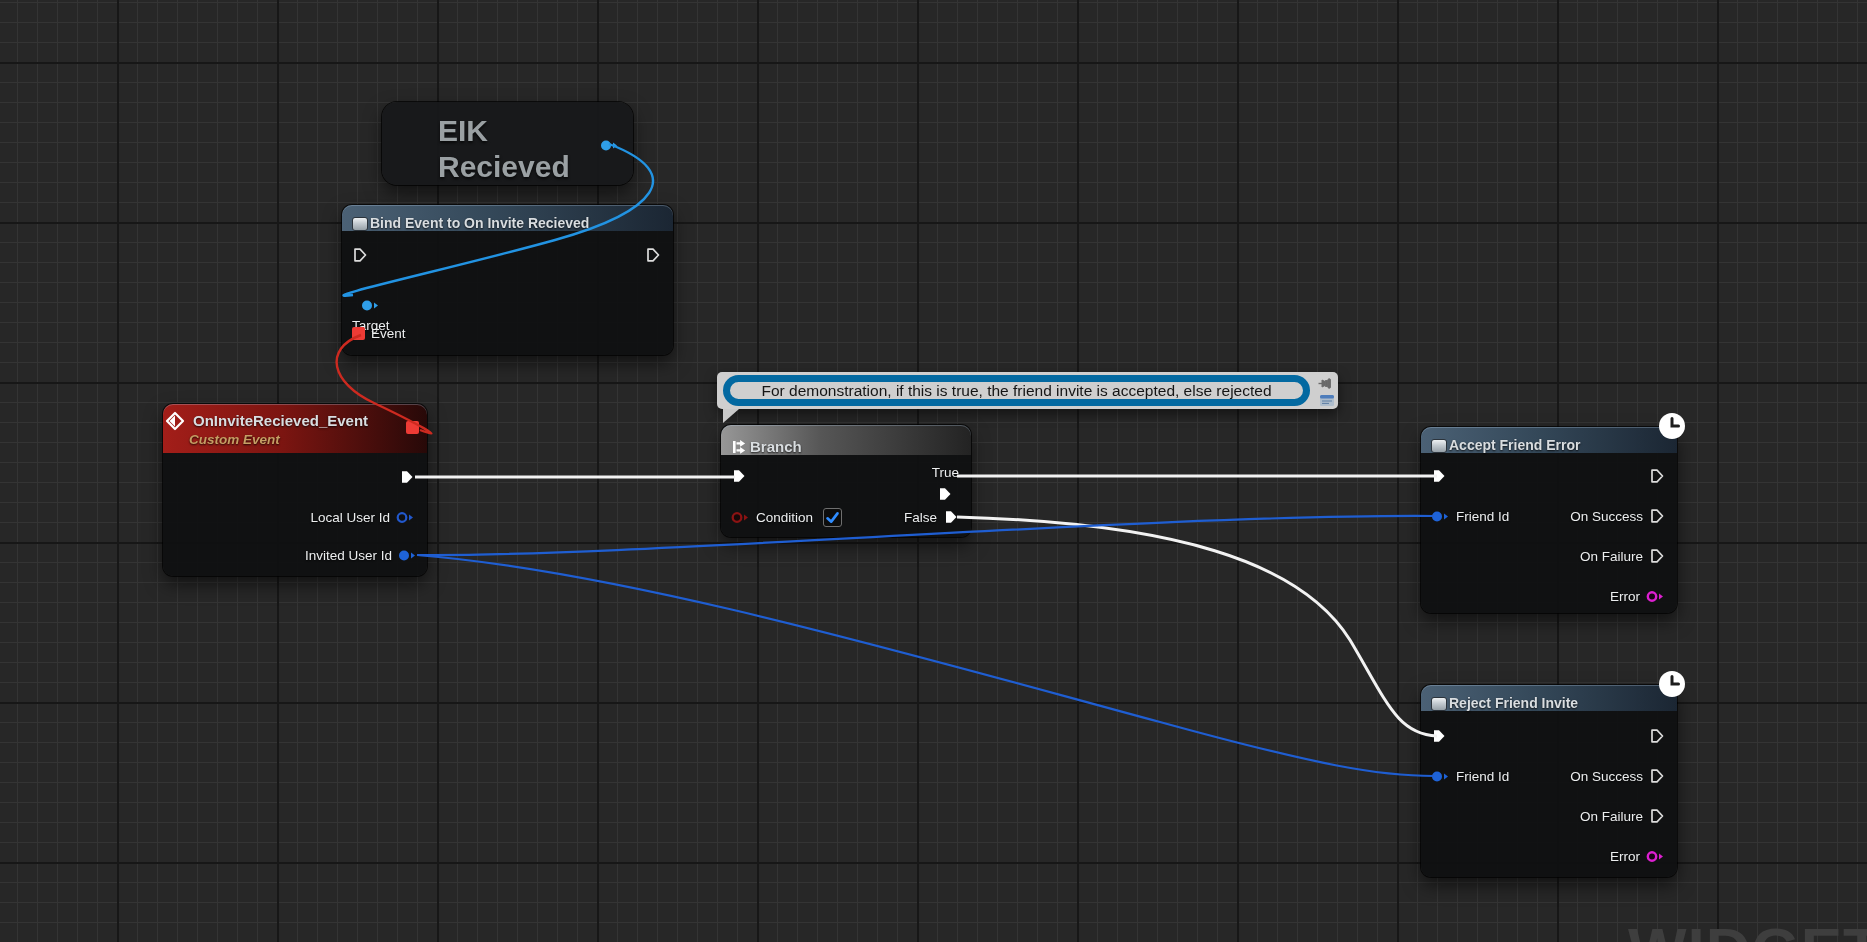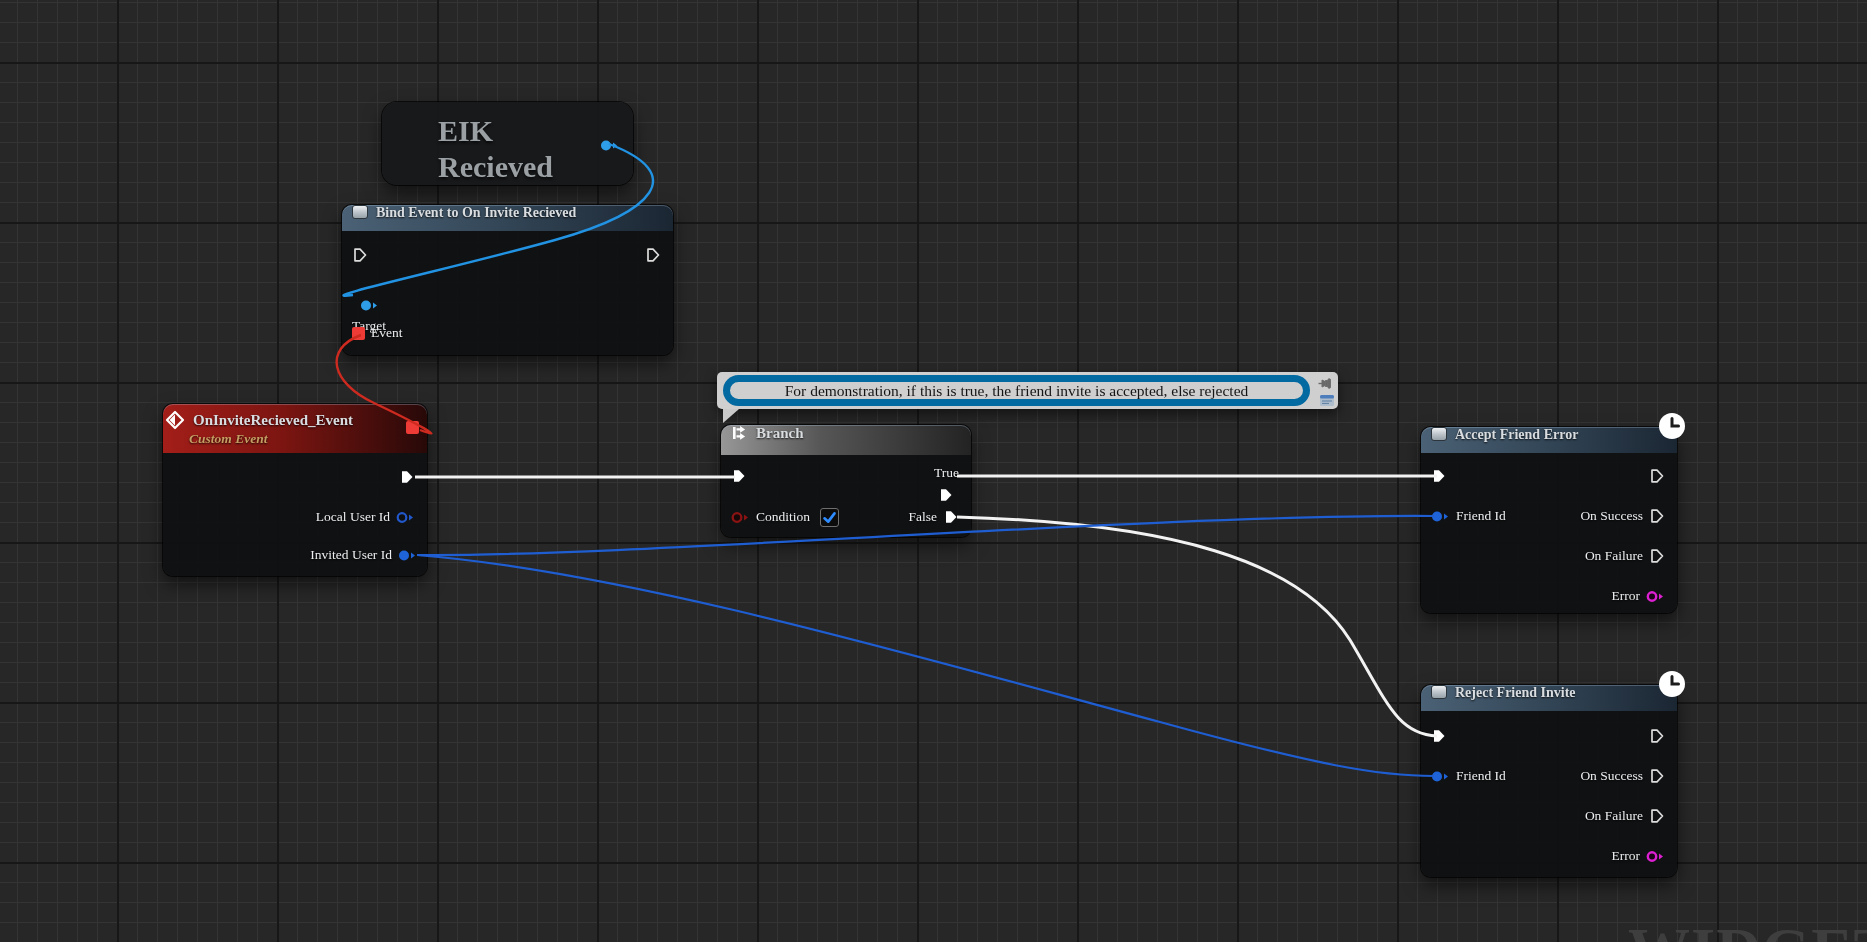--- a/index.html
+++ b/index.html
@@ -1,40 +1,40 @@
 <!DOCTYPE html>
 <html><head>
 <meta charset="utf-8">
 <style>
   html,body{margin:0;padding:0;background:#1b1b1b;}
   *{box-sizing:border-box;}
   .canvas{
     position:relative;width:1867px;height:942px;overflow:hidden;
-    font-family:Liberation Serif, serif;
+    font-family:Liberation Sans, sans-serif;
     background-color:#272727;
     background-image:
       linear-gradient(to right,#171717 2px,transparent 2px),
       linear-gradient(to bottom,#171717 2px,transparent 2px),
       linear-gradient(to right,#343434 1px,transparent 1px),
       linear-gradient(to bottom,#343434 1px,transparent 1px);
     background-size:160px 160px,160px 160px,20px 20px,20px 20px;
     background-position:117px 0,0 62px,17px 0,0 2px;
   }
   .watermark{
     position:absolute;left:1628px;top:914px;z-index:1;
     font-size:62px;font-weight:bold;letter-spacing:1px;color:#3e3e3e;white-space:nowrap;
   }
   
   .node{
     position:absolute;z-index:10;border-radius:10px;
     background:rgba(15,16,17,0.94);
     box-shadow:0 8px 18px rgba(0,0,0,0.55),0 0 0 1px rgba(0,0,0,0.7);
   }
   .hdr{
-    display:flex;align-items:flex-start;gap:8px;padding:0 10px;
+    display:flex;align-items:flex-end;gap:2px;padding:0 10px;
     border-radius:10px 10px 0 0;color:#d9dde0;font-weight:bold;font-size:14px;
     text-shadow:0 1px 2px rgba(0,0,0,0.8);
     box-shadow:inset 0 1px 0 rgba(190,215,240,0.28);
   }
   .hdr-func{height:26px;background:linear-gradient(90deg,#4b6175 0%,#344859 45%,#1b2633 100%);}
   .hdr-branch{height:30px;background:linear-gradient(90deg,#979797 0%,#565656 40%,#232323 100%);font-size:15px;}
   .hdr-event{
     height:49px;background:linear-gradient(90deg,#a31e19 0%,#7c1511 45%,#270908 100%);
     align-items:flex-start;flex-direction:column;justify-content:center;gap:1px;padding:4px 2px;
   }

